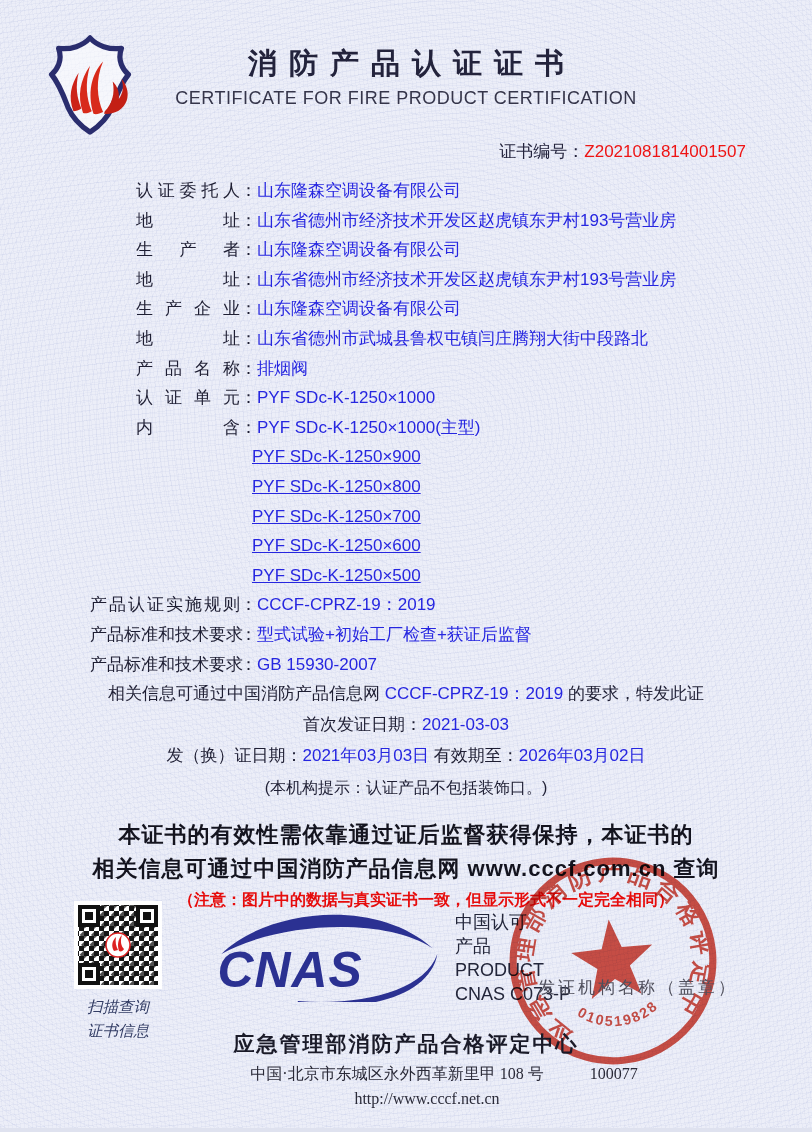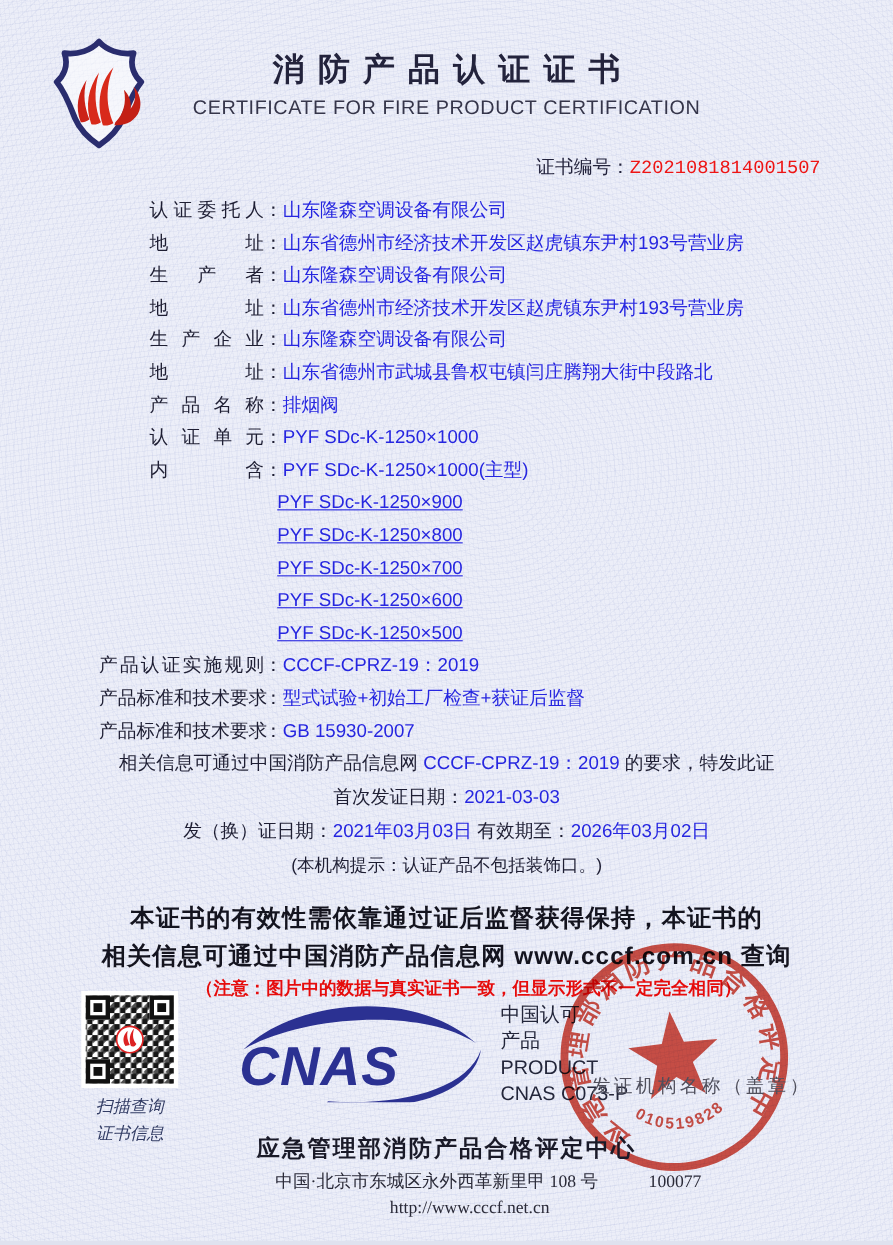--- a/index.html
+++ b/index.html
@@ -30,21 +30,21 @@
     position:absolute;left:0;top:44px;width:100%;text-align:center;
     font-size:29px;font-weight:bold;letter-spacing:12px;color:#23233c;text-indent:12px;
   }
   .subtitle{
     position:absolute;left:0;top:88px;width:100%;text-align:center;
     font-size:18px;color:#35354a;letter-spacing:0.5px;
   }
   .certno-line{
     position:absolute;top:140px;right:66px;font-size:17px;color:#23233c;
   }
-  .certno-line .num{color:#ee1414;font-family:Liberation Mono, monospace;}
+  .certno-line .num{color:#ee1414;}
 
   
   .fields{position:absolute;left:0;top:176px;width:100%;font-size:17px;color:#1e1e33;}
   .frow{line-height:29.6px;white-space:nowrap;}
   .frow .flabel{
     display:inline-block;width:104px;margin-left:136px;
     text-align:justify;text-align-last:justify;text-justify:inter-character;
     vertical-align:top;color:#1e1e33;
   }
   .frow.long .flabel{width:150px;margin-left:90px;}

